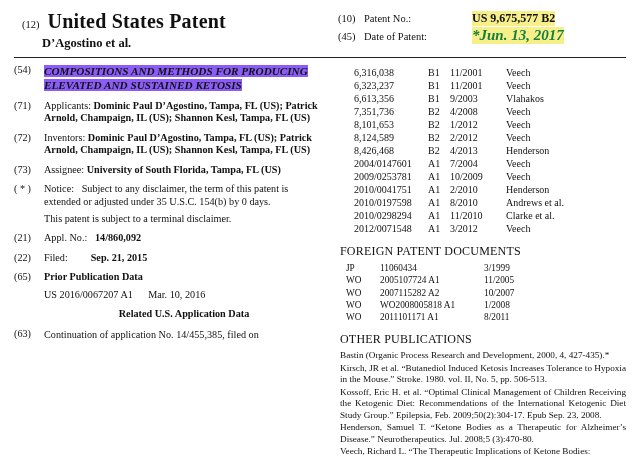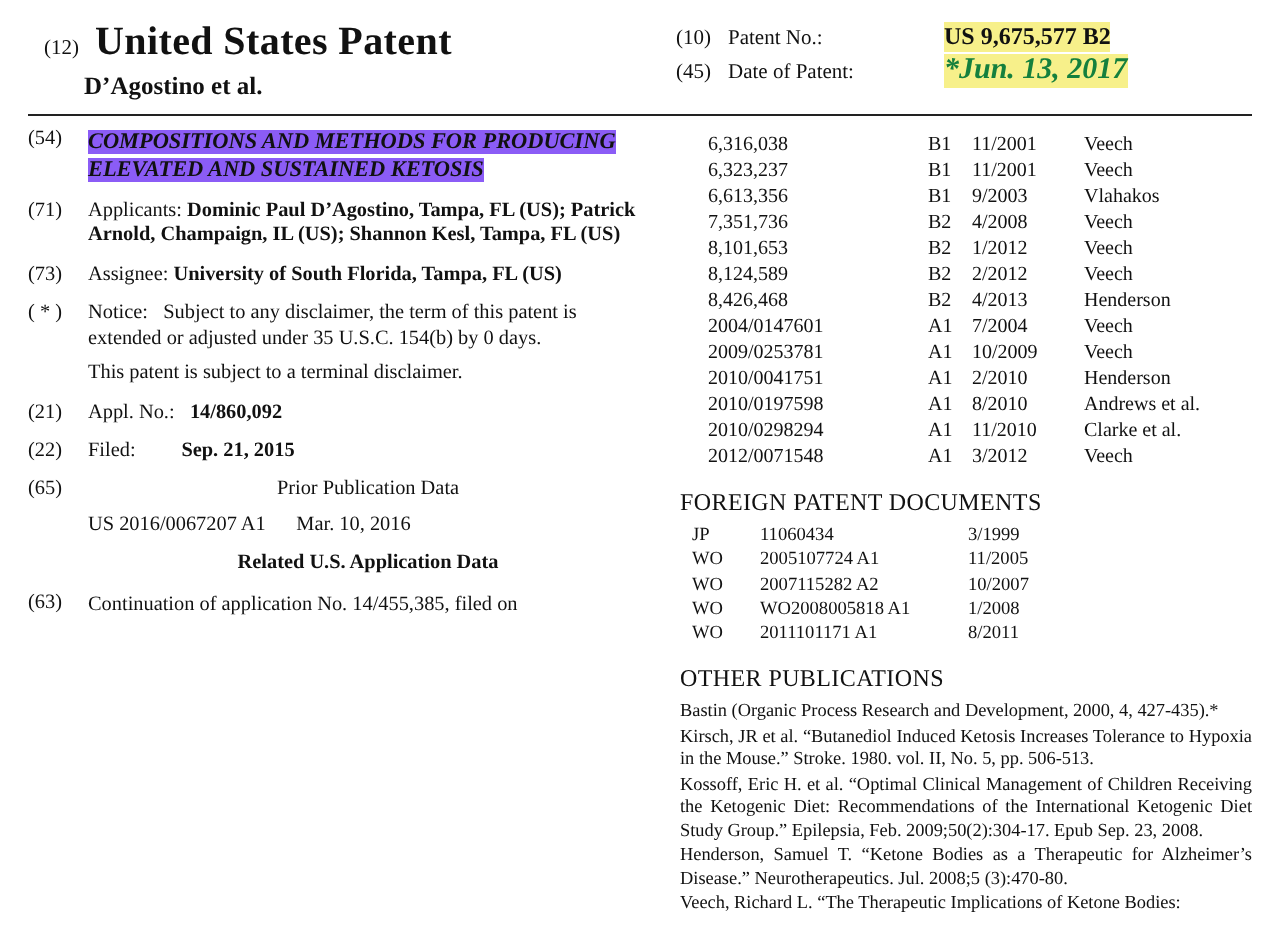--- a/index.html
+++ b/index.html
@@ -139,21 +139,21 @@
     font-size: 10px;
     line-height: 1.30;
     margin-top: 2px;
   }
   .ref-row {
     display: flex;
     flex-direction: row;
     white-space: nowrap;
   }
   .ref-num { width: 74px; flex: none; text-align: left; padding-left: 14px;}
-  .ref-kind { width: 22px; flex: none; margin-left: 36px; }
+  .ref-kind { width: 22px; flex: none; }
   .ref-date { width: 56px; flex: none; }
   .ref-name { flex: 1; }
   .sec-head {
     text-align: left;
     font-size: 12px;
     margin: 9px 0 3px 0;
     letter-spacing: 0.2px;
   }
   .fref-row {
     display: flex;
@@ -221,20 +221,27 @@
       </div>
 
       <div class="entry">
         <span class="tag">(71)</span>
         <span class="body-cell">
           <span>Applicants:</span>
           <span class="bold">Dominic Paul D’Agostino, Tampa, FL (US); Patrick Arnold, Champaign, IL (US); Shannon Kesl, Tampa, FL (US)</span>
         </span>
       </div>
 
+      <div class="entry">
+        <span class="tag">(72)</span>
+        <span class="body-cell">
+          <span>Inventors:</span>
+          <span class="bold">Dominic Paul D’Agostino, Tampa, FL (US); Patrick Arnold, Champaign, IL (US); Shannon Kesl, Tampa, FL (US)</span>
+        </span>
+      </div>
 
       <div class="entry">
         <span class="tag">(73)</span>
         <span class="body-cell">
           <span>Assignee:</span>
           <span class="bold">University of South Florida, Tampa, FL (US)</span>
         </span>
       </div>
 
       <div class="entry">
@@ -258,21 +265,21 @@
         <span class="tag">(22)</span>
         <span class="body-cell">
           <span>Filed:</span>&nbsp;&nbsp;&nbsp;&nbsp;&nbsp;&nbsp;&nbsp;&nbsp;
           <span class="bold">Sep. 21, 2015</span>
         </span>
       </div>
 
       <div class="entry">
         <span class="tag">(65)</span>
         <span class="body-cell">
-          <div style="text-align:center; font-weight:normal;">Prior Publication Data</div>
+          <div style="text-align:left; font-weight:bold;">Prior Publication Data</div>
           <div class="spaced">
             <span>US 2016/0067207 A1</span>&nbsp;&nbsp;&nbsp;&nbsp;&nbsp;
             <span>Mar. 10, 2016</span>
           </div>
         </span>
       </div>
 
       <div class="entry">
         <span class="tag"></span>
         <span class="body-cell">

